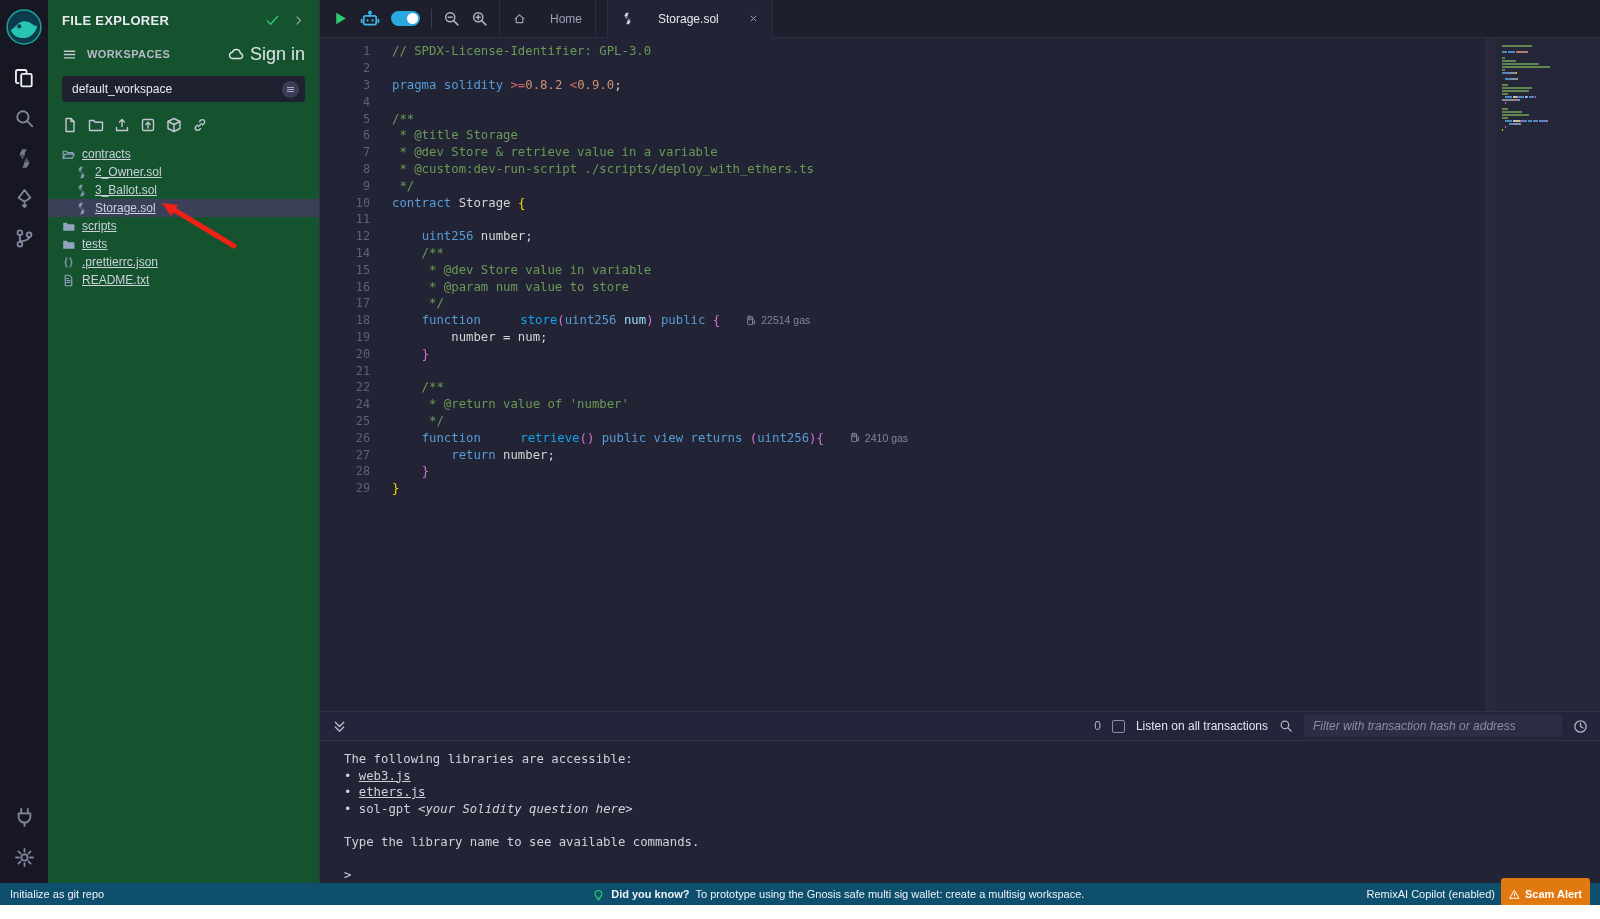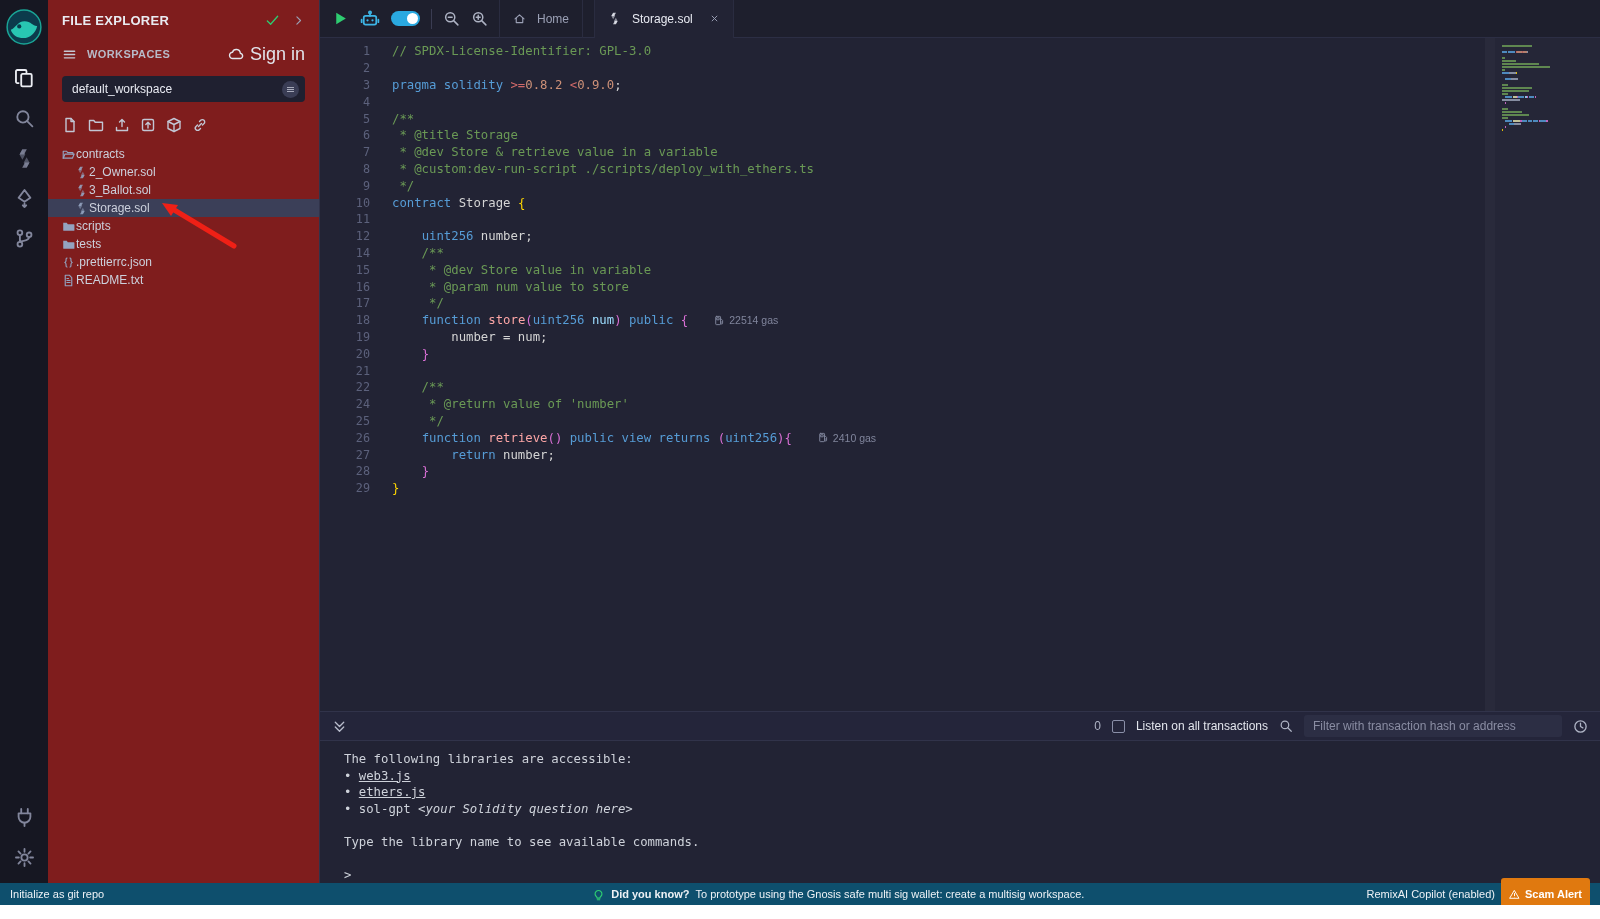--- a/index.html
+++ b/index.html
@@ -15,80 +15,80 @@
   .ib-item{width:48px;height:40px;display:flex;align-items:center;justify-content:center;color:#82869c;cursor:pointer;}
   .ib-item.active{color:#eceef4;}
   .ib-ic{width:21px;height:21px;display:block;}
   .ib-spacer{flex:1;}
   .ib-bottom{margin-bottom:6px;display:flex;flex-direction:column;align-items:center;}
 
   .icon{display:inline-flex;align-items:center;justify-content:center;}
   .icon svg{width:100%;height:100%;display:block;}
 
   
-  .filepanel{width:272px;background:#7f1d1d;border-right:1px solid #31334a;position:relative;flex-shrink:0;color:#c5c8d4;}
+  .filepanel{width:272px;background:#14532d;border-right:1px solid #31334a;position:relative;flex-shrink:0;color:#c5c8d4;}
   .fp-header{height:40px;display:flex;align-items:center;padding:0 14px;}
   .fp-title{font-size:13px;font-weight:700;letter-spacing:.3px;color:#e9ebf1;flex:1;}
   .fp-check{width:15px;height:15px;color:#2ecc71;margin-right:12px;}
   .fp-chevron{width:13px;height:13px;color:#9aa0b4;cursor:pointer;}
   .fp-workspaces{display:flex;align-items:center;padding:0 14px;height:28px;}
   .fp-menu-ic{width:15px;height:15px;color:#c5c8d4;margin-right:10px;cursor:pointer;}
   .fp-ws-label{font-size:11px;letter-spacing:.4px;color:#b7bac8;flex:1;font-weight:600;}
   .fp-signin{display:flex;align-items:center;gap:6px;color:#e2e5ec;font-size:18px;cursor:pointer;}
   .fp-signin .icon{width:16px;height:16px;}
   .fp-select{margin:8px 14px 0;height:26px;background:#1f2030;border-radius:4px;display:flex;align-items:center;padding:0 6px 0 10px;font-size:12px;color:#e8eaf2;cursor:pointer;}
   .fp-select .wsname{flex:1;}
   .ws-badge{width:17px;height:17px;border-radius:50%;background:#3a3d55;color:#c9ccda;display:flex;align-items:center;justify-content:center;}
   .ws-badge .icon{width:9px;height:9px;}
   .fp-actions{display:flex;gap:10px;padding:15px 14px 8px;align-items:center;}
   .fp-action{width:16px;height:16px;color:#c2c6d4;cursor:pointer;}
   .fp-tree{padding-top:4px;font-size:12px;}
-  .tree-row{height:18px;display:flex;align-items:center;gap:1px;cursor:pointer;color:#ccd0dc;white-space:nowrap;}
+  .tree-row{height:18px;display:flex;align-items:center;gap:7px;cursor:pointer;color:#ccd0dc;white-space:nowrap;text-decoration:underline;}
   .tree-row.selected{background:#3b3f58;}
   .tree-ic{width:13px;height:13px;color:#94a3c0;flex-shrink:0;}
   .annotation-arrow{position:absolute;left:0;top:0;pointer-events:none;z-index:5;}
 
   
   .mainarea{flex:1;display:flex;flex-direction:column;min-width:0;}
   .tabbar{height:38px;background:#1e1f2d;border-bottom:1px solid #2c2e44;display:flex;align-items:center;padding-left:12px;gap:11px;flex-shrink:0;}
   .tb-btn{display:flex;align-items:center;justify-content:center;cursor:pointer;}
   .play{color:#2ecc71;width:17px;height:17px;}
   .robot{color:#3db5e6;width:20px;height:20px;}
   .toggle{width:29px;height:15px;border-radius:8px;background:#2aa9e0;position:relative;cursor:pointer;flex-shrink:0;}
   .toggle::after{content:"";position:absolute;right:2px;top:2px;width:11px;height:11px;border-radius:50%;background:#fff;}
   .tb-sep{width:1px;height:20px;background:#3a3c52;}
   .zoom{color:#aeb3c4;width:17px;height:17px;cursor:pointer;}
-  .tab{height:38px;display:flex;align-items:center;gap:11px;padding:0 13px;font-size:12px;color:#9ba0b5;cursor:pointer;border-right:1px solid #2a2c40;border-left:1px solid #2a2c40;}
+  .tab{height:38px;display:flex;align-items:center;gap:24px;padding:0 13px;font-size:12px;color:#9ba0b5;cursor:pointer;border-right:1px solid #2a2c40;border-left:1px solid #2a2c40;}
   .tab .icon{width:13px;height:13px;}
   .tab.active{background:#222334;color:#e8eaf2;}
   .tab .close{width:11px;height:11px;color:#9ba0b5;margin-left:5px;}
 
   .editor{flex:1;display:flex;background:#222334;overflow:hidden;min-height:0;}
   .code-pane{flex:1;padding-top:5px;overflow:hidden;font-family:"DejaVu Sans Mono","Liberation Mono",monospace;cursor:text;}
   .code-line{display:flex;height:16.8px;align-items:center;font-size:12.3px;white-space:pre;}
   .ln{width:50px;text-align:right;color:#5c617c;flex-shrink:0;font-size:11.8px;}
   .lc{margin-left:22px;}
-  .tk-c{color:#6A9955;} .tk-k{color:#569CD6;} .tk-f{color:#fca5a5;} .tk-n{color:#CE9178;}
+  .tk-c{color:#6A9955;} .tk-k{color:#569CD6;} .tk-f{color:#0ea5e9;margin-left:32px;} .tk-n{color:#CE9178;}
   .tk-o{color:#D16969;} .tk-p{color:#D4D4D4;} .tk-b1{color:#FFD700;} .tk-b2{color:#DA70D6;} .tk-i{color:#9CDCFE;}
   .gas{margin-left:26px;color:#80859c;font-size:10.5px;display:flex;align-items:center;gap:4px;font-family:"Liberation Sans",sans-serif;cursor:pointer;}
   .gas .icon{width:11px;height:11px;}
   .scroll-strip{width:10px;background:rgba(255,255,255,.035);flex-shrink:0;}
   .minimap{width:105px;background:#252637;padding:7px 6px 0 7px;flex-shrink:0;cursor:pointer;}
   .mm-line{height:3px;white-space:nowrap;font-size:0;overflow:hidden;}
   .mm-line span{display:inline-block;height:2px;vertical-align:top;opacity:.85;}
 
   
   .termbar{height:30px;background:#24253a;border-top:1px solid #31334a;border-bottom:1px solid #31334a;display:flex;align-items:center;padding:0 12px;gap:10px;flex-shrink:0;}
   .term-toggle{width:15px;height:15px;color:#b9bdcc;cursor:pointer;}
   .termbar-right{margin-left:auto;display:flex;align-items:center;gap:11px;}
   .term-count{color:#aeb3c4;font-size:12px;}
   .checkbox{width:13px;height:13px;border:1px solid #8a8fa8;border-radius:2px;cursor:pointer;background:transparent;flex-shrink:0;}
   .listen-label{color:#e2e5ec;font-size:12px;cursor:pointer;}
   .term-search{width:14px;height:14px;color:#aeb3c4;cursor:pointer;}
-  .filter-input{width:258px;height:22px;background:#2c2e44;border:none;border-radius:3px;color:#fca5a5;font-size:12px;padding:0 9px;outline:none;font-family:"Liberation Sans",sans-serif;}
+  .filter-input{width:258px;height:22px;background:#2c2e44;border:none;border-radius:3px;color:#fca5a5;font-size:12px;padding:0 9px;outline:none;font-family:"Liberation Sans",sans-serif;font-style:italic;}
   .filter-input::placeholder{color:#8a8da3;}
   .term-clock{width:15px;height:15px;color:#aeb3c4;cursor:pointer;}
   .terminal{height:142px;background:#222334;padding:10px 0 0 24px;font-family:"DejaVu Sans Mono","Liberation Mono",monospace;font-size:12.3px;color:#ced2da;overflow:hidden;}
   .term-line{height:16.5px;line-height:16.5px;white-space:pre;}
   .term-link{text-decoration:underline;cursor:pointer;}
   .term-italic{font-style:italic;}
 
   
   .statusbar{height:22px;background:#0e4f6d;display:flex;align-items:center;color:#eef2f6;font-size:11px;padding:0 10px;flex-shrink:0;}
   .sb-left{width:300px;cursor:pointer;}

